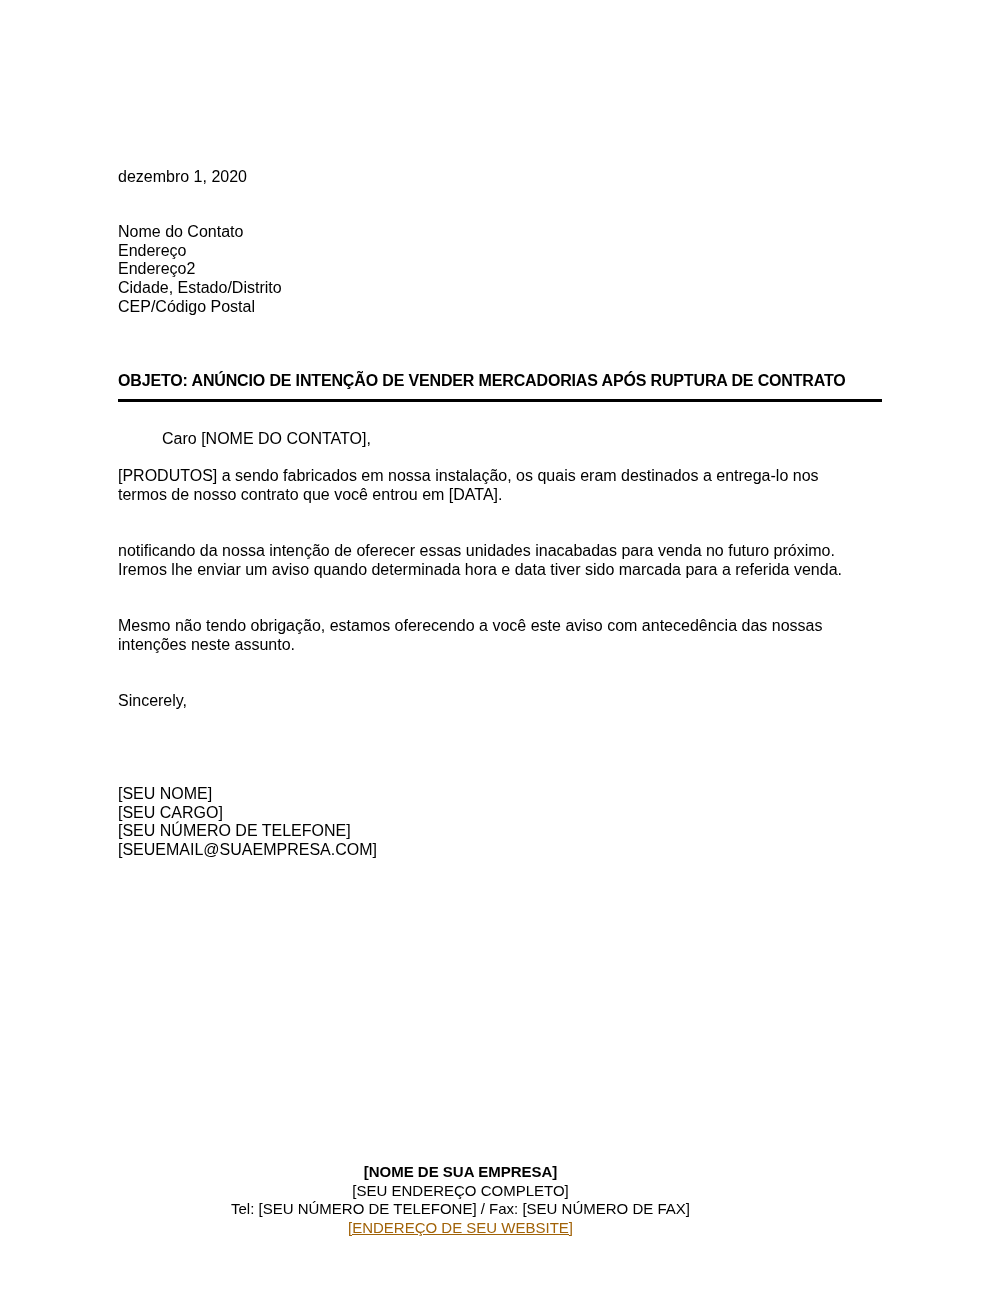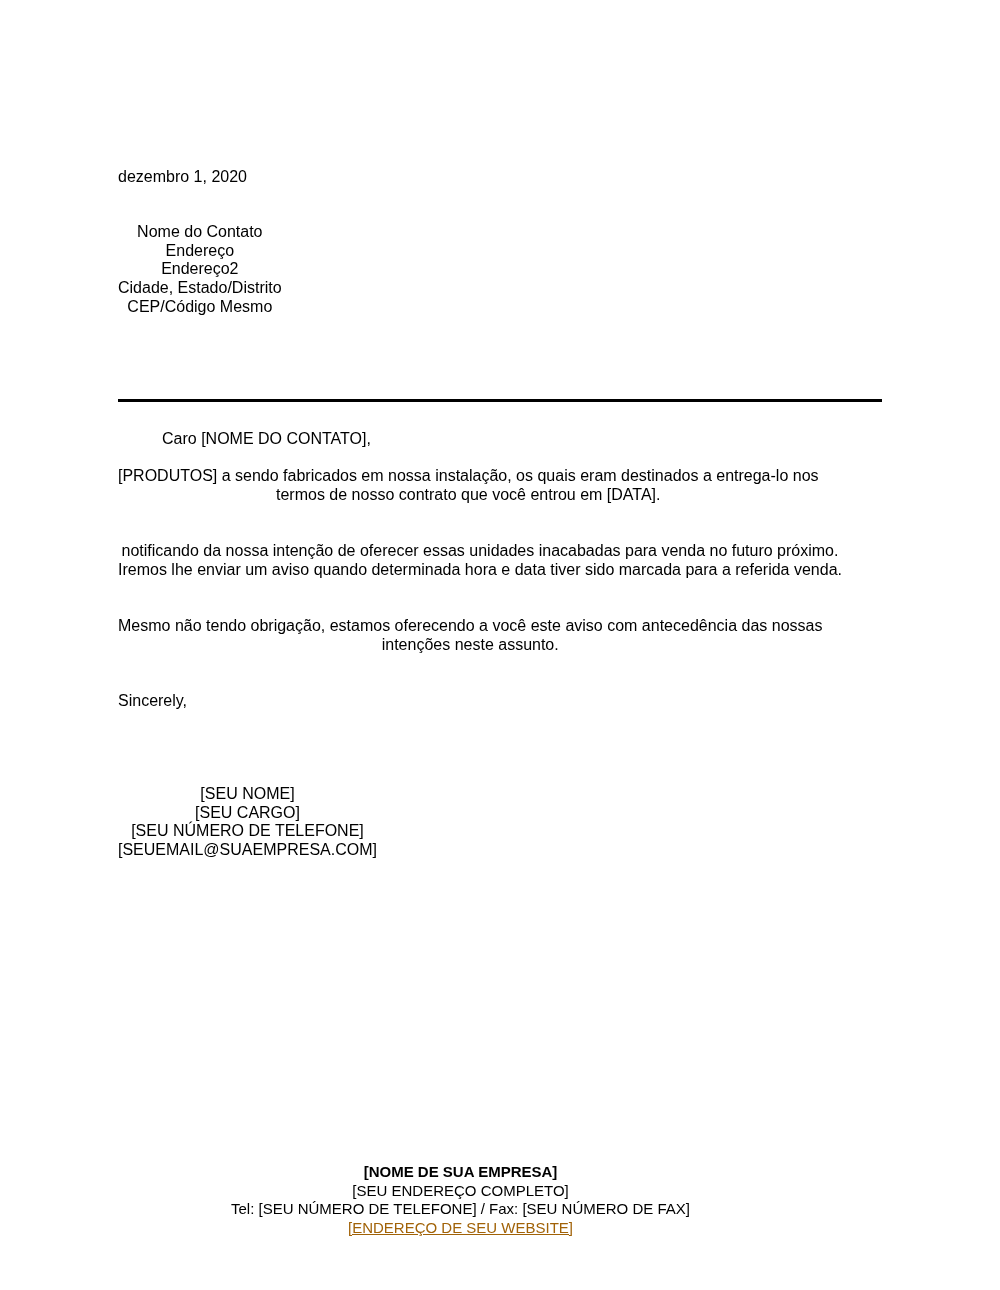--- a/index.html
+++ b/index.html
@@ -30,21 +30,21 @@
       white-space: nowrap;
       font-size: 16px;
       text-align: right;
     }
     .block {
       position: absolute;
       left: 118px;
       line-height: 18.7px;
       font-size: 16px;
     }
-    .block div { white-space: nowrap; text-align: center; }
+    .block div { white-space: nowrap; }
     .subject {
       position: absolute;
       left: 118px;
       top: 372px;
       font-size: 16px;
       font-weight: bold;
       white-space: nowrap;
       letter-spacing: -0.15px;
     }
     .rule {
@@ -75,23 +75,24 @@
 
 <div class="page">
 
   <div class="line" style="top:167px;">dezembro 1, 2020</div>
 
   <div class="block" style="top:223px;">
     <div>Nome do Contato</div>
     <div>Endereço</div>
     <div>Endereço2</div>
     <div>Cidade, Estado/Distrito</div>
-    <div>CEP/Código Mesmo</div>
+    <div>CEP/Código Postal</div>
   </div>
 
+  <div class="subject">OBJETO: ANÚNCIO DE INTENÇÃO DE VENDER MERCADORIAS APÓS RUPTURA DE CONTRATO</div>
   <div class="rule"></div>
 
   <div class="line" style="top:429px;margin-left:44px;">Caro [NOME DO CONTATO],</div>
 
   <div class="block" style="top:467px;">
     <div>[PRODUTOS] a sendo fabricados em nossa instalação, os quais eram destinados a entrega-lo nos</div>
     <div>termos de nosso contrato que você entrou em [DATA].</div>
   </div>
 
   <div class="block" style="top:542px;">

